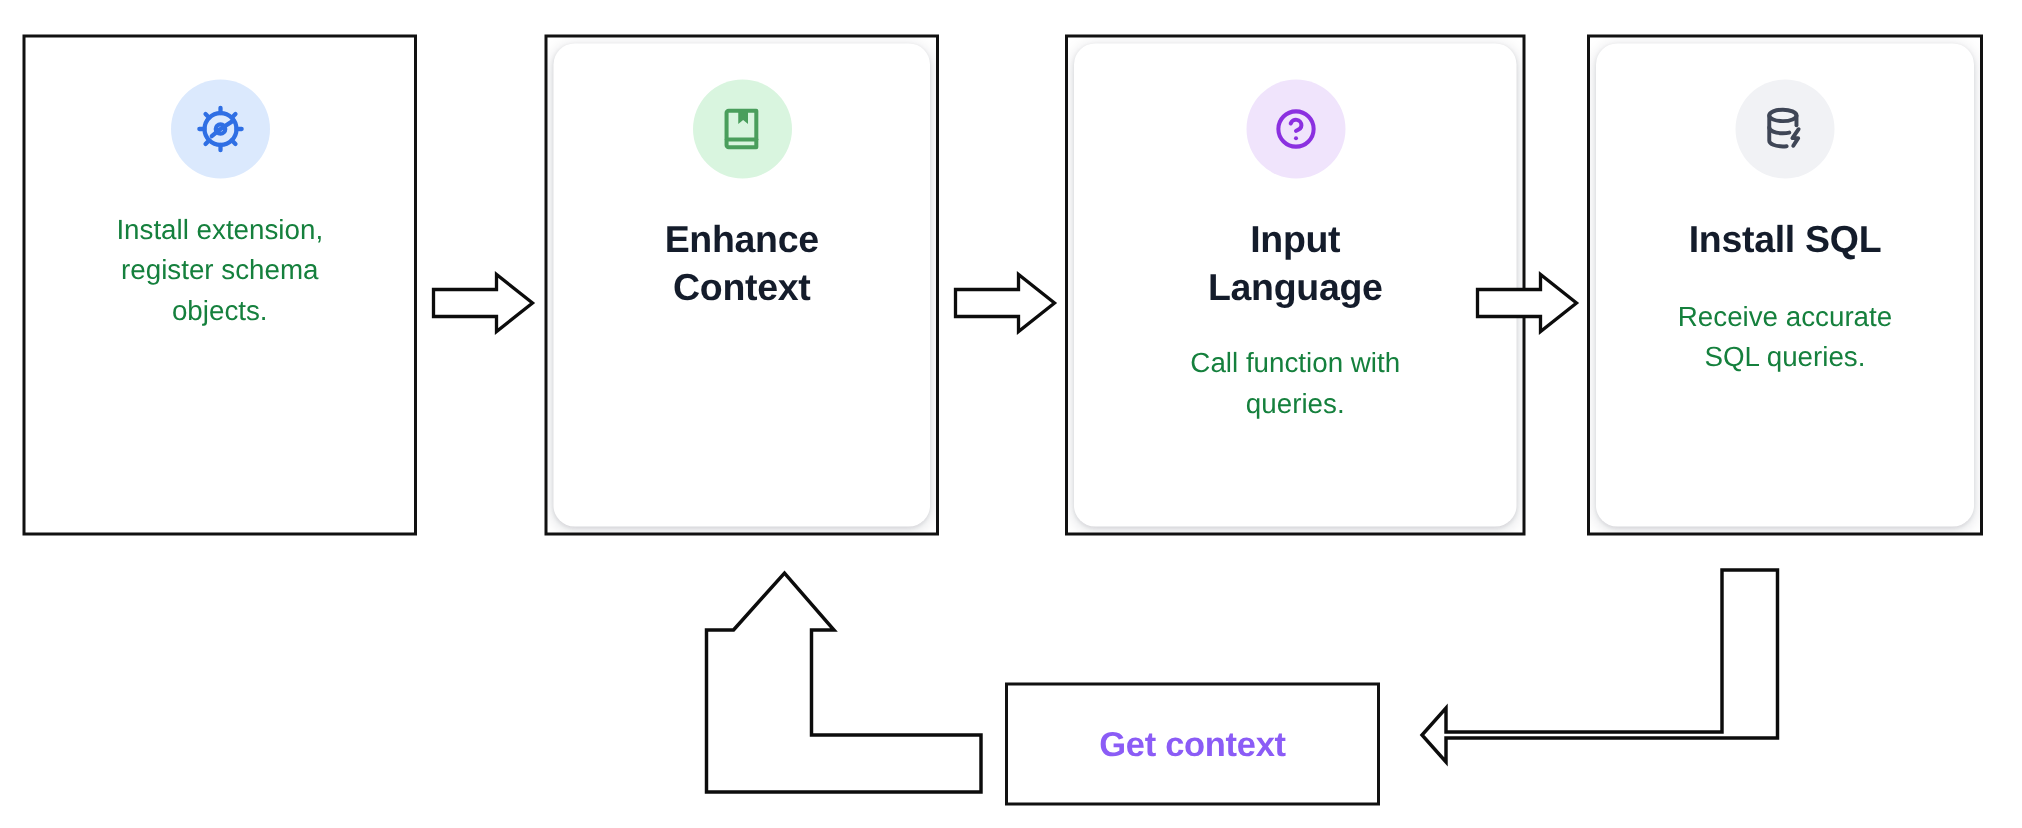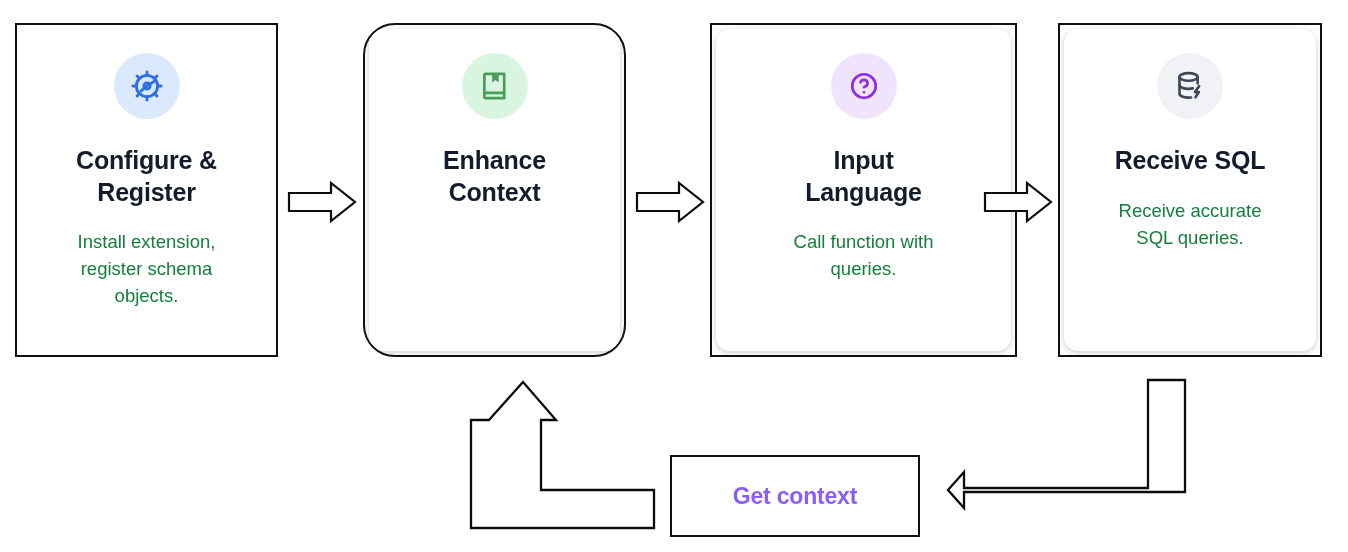--- a/index.html
+++ b/index.html
@@ -115,35 +115,33 @@
           <svg width="36" height="36" viewBox="0 0 24 24" fill="none" stroke="#2f6fe4" stroke-width="1.9" stroke-linecap="round" stroke-linejoin="round">
             <circle cx="12" cy="12" r="7.1"></circle>
             <circle cx="12" cy="12" r="2.1"></circle>
             <path d="M12 4.9V2.6M12 21.4v-2.3M19.1 12h2.3M2.6 12h2.3
                      M17.02 6.98l1.63-1.63M5.35 18.65l1.63-1.63
                      M17.02 17.02l1.63 1.63M5.35 5.35l1.63 1.63"></path>
             <path d="M12 12l5.2-3.4M12 12l-3.9 3.2"></path>
           </svg>
         </span>
       </div>
-      <div class="card-title">Configure &amp;
-Register</div>
       <div class="card-desc">Install extension,
 register schema
 objects.</div>
     </div>
   </div>
 
   <div class="connector" style="left:288px; top:182px;">
     <svg width="68" height="40" viewBox="0 0 68 40">
       <path d="M1 11 H43 V1 L67 20 L43 39 V29 H1 Z" fill="#ffffff" stroke="#0c0c0c" stroke-width="2.2" stroke-linejoin="miter"></path>
     </svg>
   </div>
 
-  <div class="card" style="left:363px; top:23px; width:263px; height:334px;border-radius:32px;">
+  <div class="card" style="left:363px; top:23px; width:263px; height:334px;">
     <div class="card-inner rounded">
       <div class="icon-circle" style="background:#d9f5df;">
         <span>
           <svg width="34" height="34" viewBox="0 0 24 24" fill="none" stroke="#4a9e5c" stroke-width="1.9" stroke-linecap="round" stroke-linejoin="round">
             <path d="M5.5 3.4h13v17.2h-13a1 1 0 0 1-1-1V4.4a1 1 0 0 1 1-1Z"></path>
             <path d="M4.6 16.9h13.9"></path>
             <path d="M10 3.4h4.6v6.2L12.3 7.8 10 9.6V3.4Z" fill="#4a9e5c" stroke="none"></path>
           </svg>
         </span>
       </div>
@@ -188,21 +186,21 @@
         <span>
           <svg width="34" height="34" viewBox="0 0 24 24" fill="none" stroke="#3f4656" stroke-width="1.85" stroke-linecap="round" stroke-linejoin="round">
             <ellipse cx="11" cy="5.6" rx="6.4" ry="2.7"></ellipse>
             <path d="M4.6 5.6v11.9c0 1.5 2.87 2.7 6.4 2.7 .62 0 1.22-.04 1.78-.1"></path>
             <path d="M17.4 5.6v4.6"></path>
             <path d="M4.6 11.3c0 1.49 2.87 2.7 6.4 2.7 1.1 0 2.14-.12 3.03-.32"></path>
             <path d="M18.4 12.1l-2.9 4.2h2.7l-2.3 3.6"></path>
           </svg>
         </span>
       </div>
-      <div class="card-title">Receive SQL</div>
+      <div class="card-title">Install SQL</div>
       <div class="card-desc">Receive accurate
 SQL queries.</div>
     </div>
   </div>
 
   <div class="connector" style="left:466px; top:376px;">
     <svg width="200" height="158" viewBox="0 0 200 158">
       <path d="M23 44 L57 6 L90 44 H75 V114 H188 V152 H5 V44 Z" fill="#ffffff" stroke="#0c0c0c" stroke-width="2.3" stroke-linejoin="miter"></path>
     </svg>
   </div>

